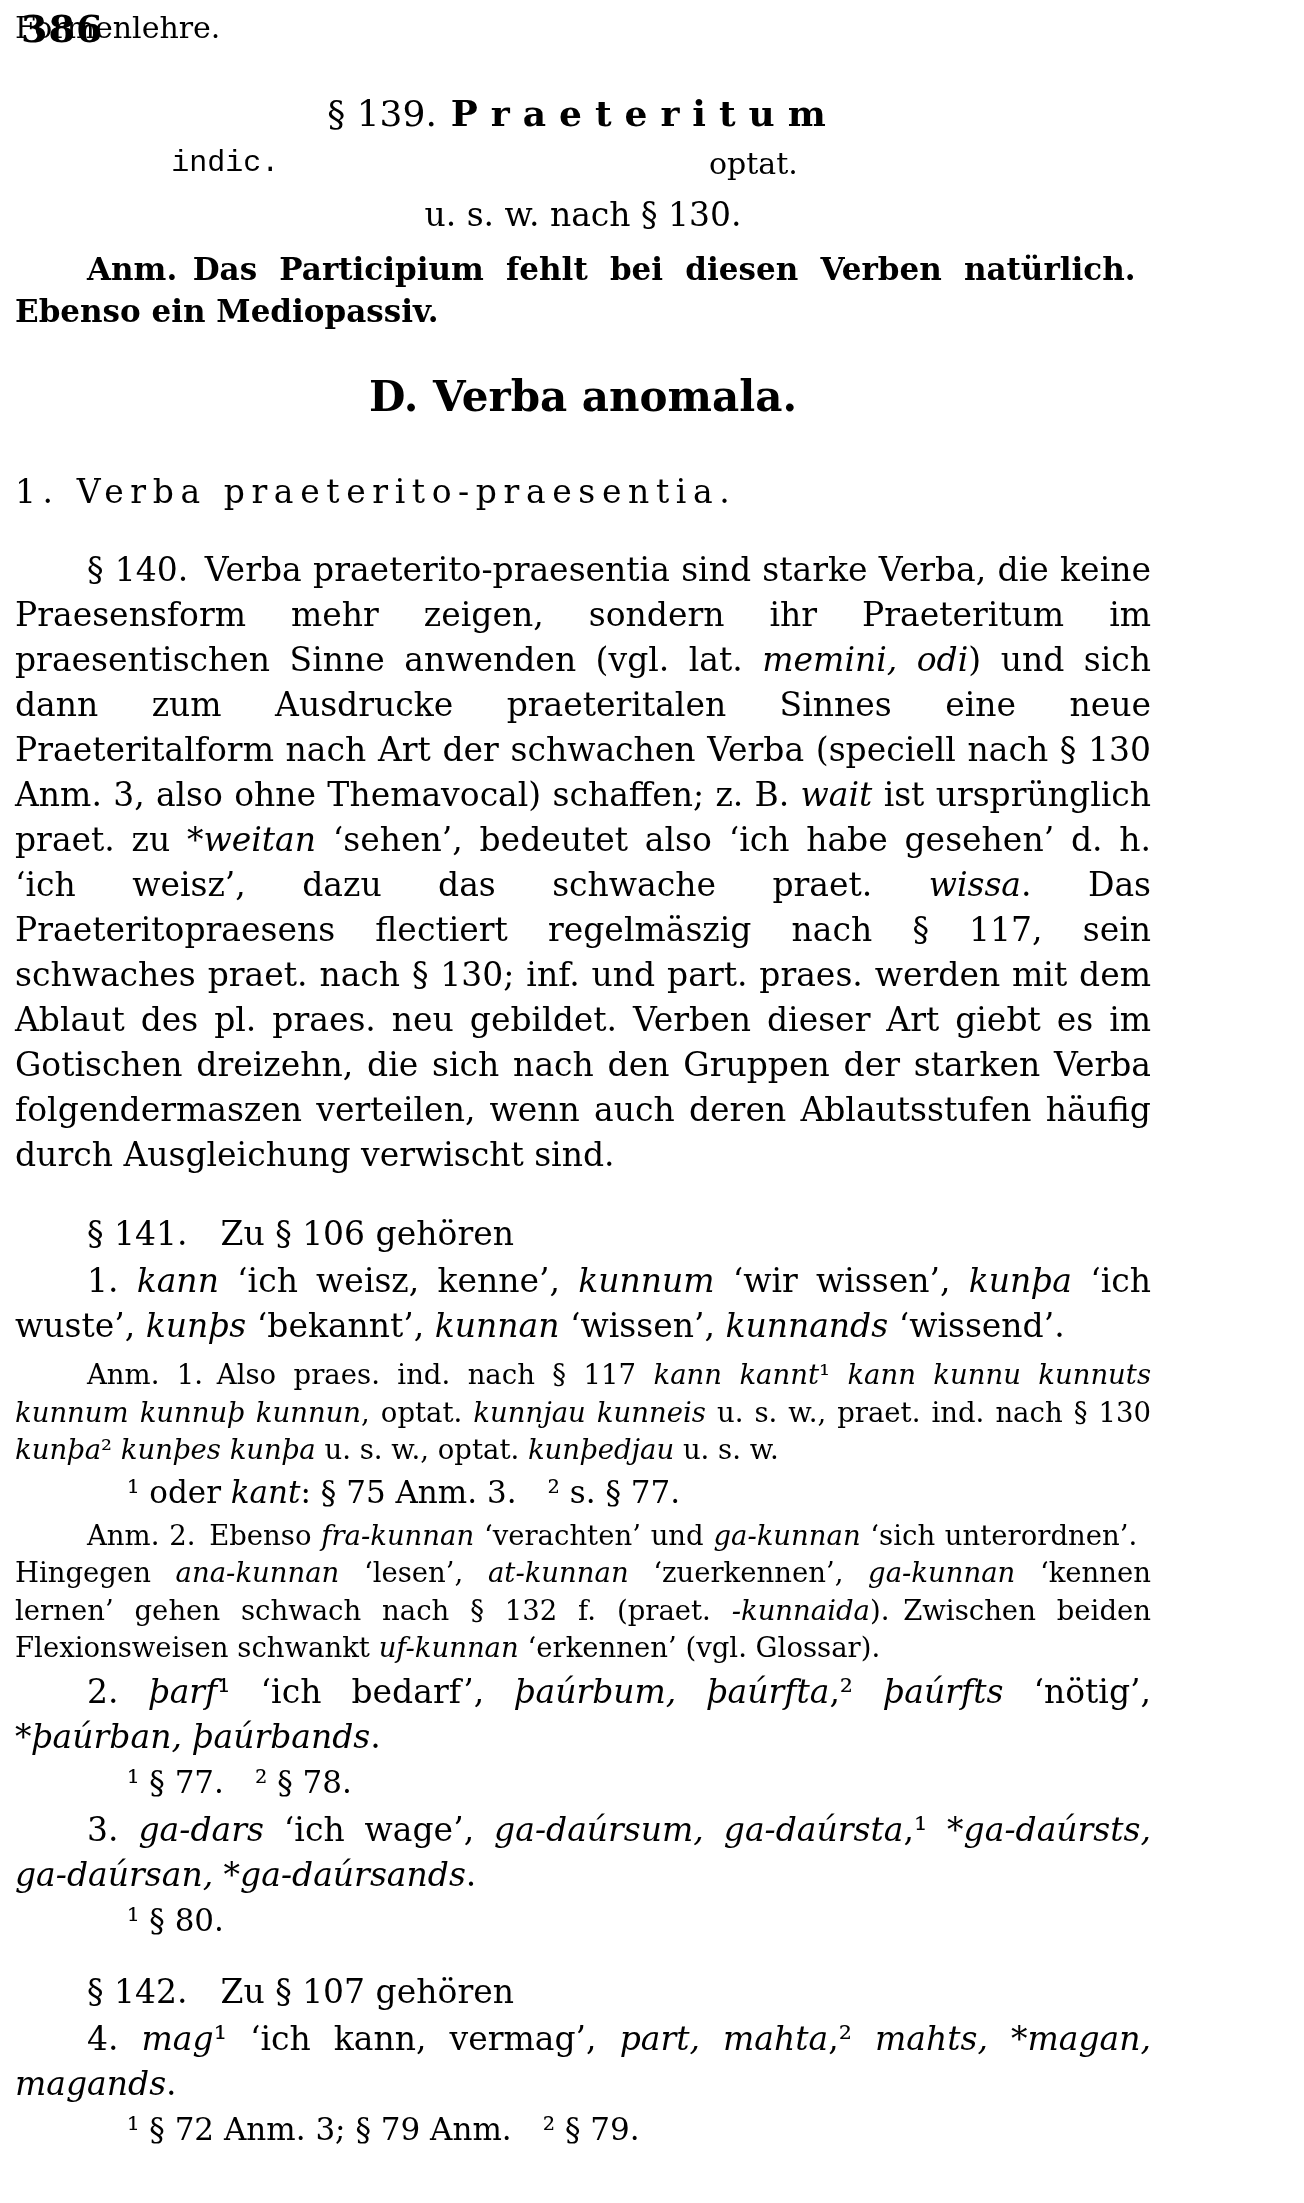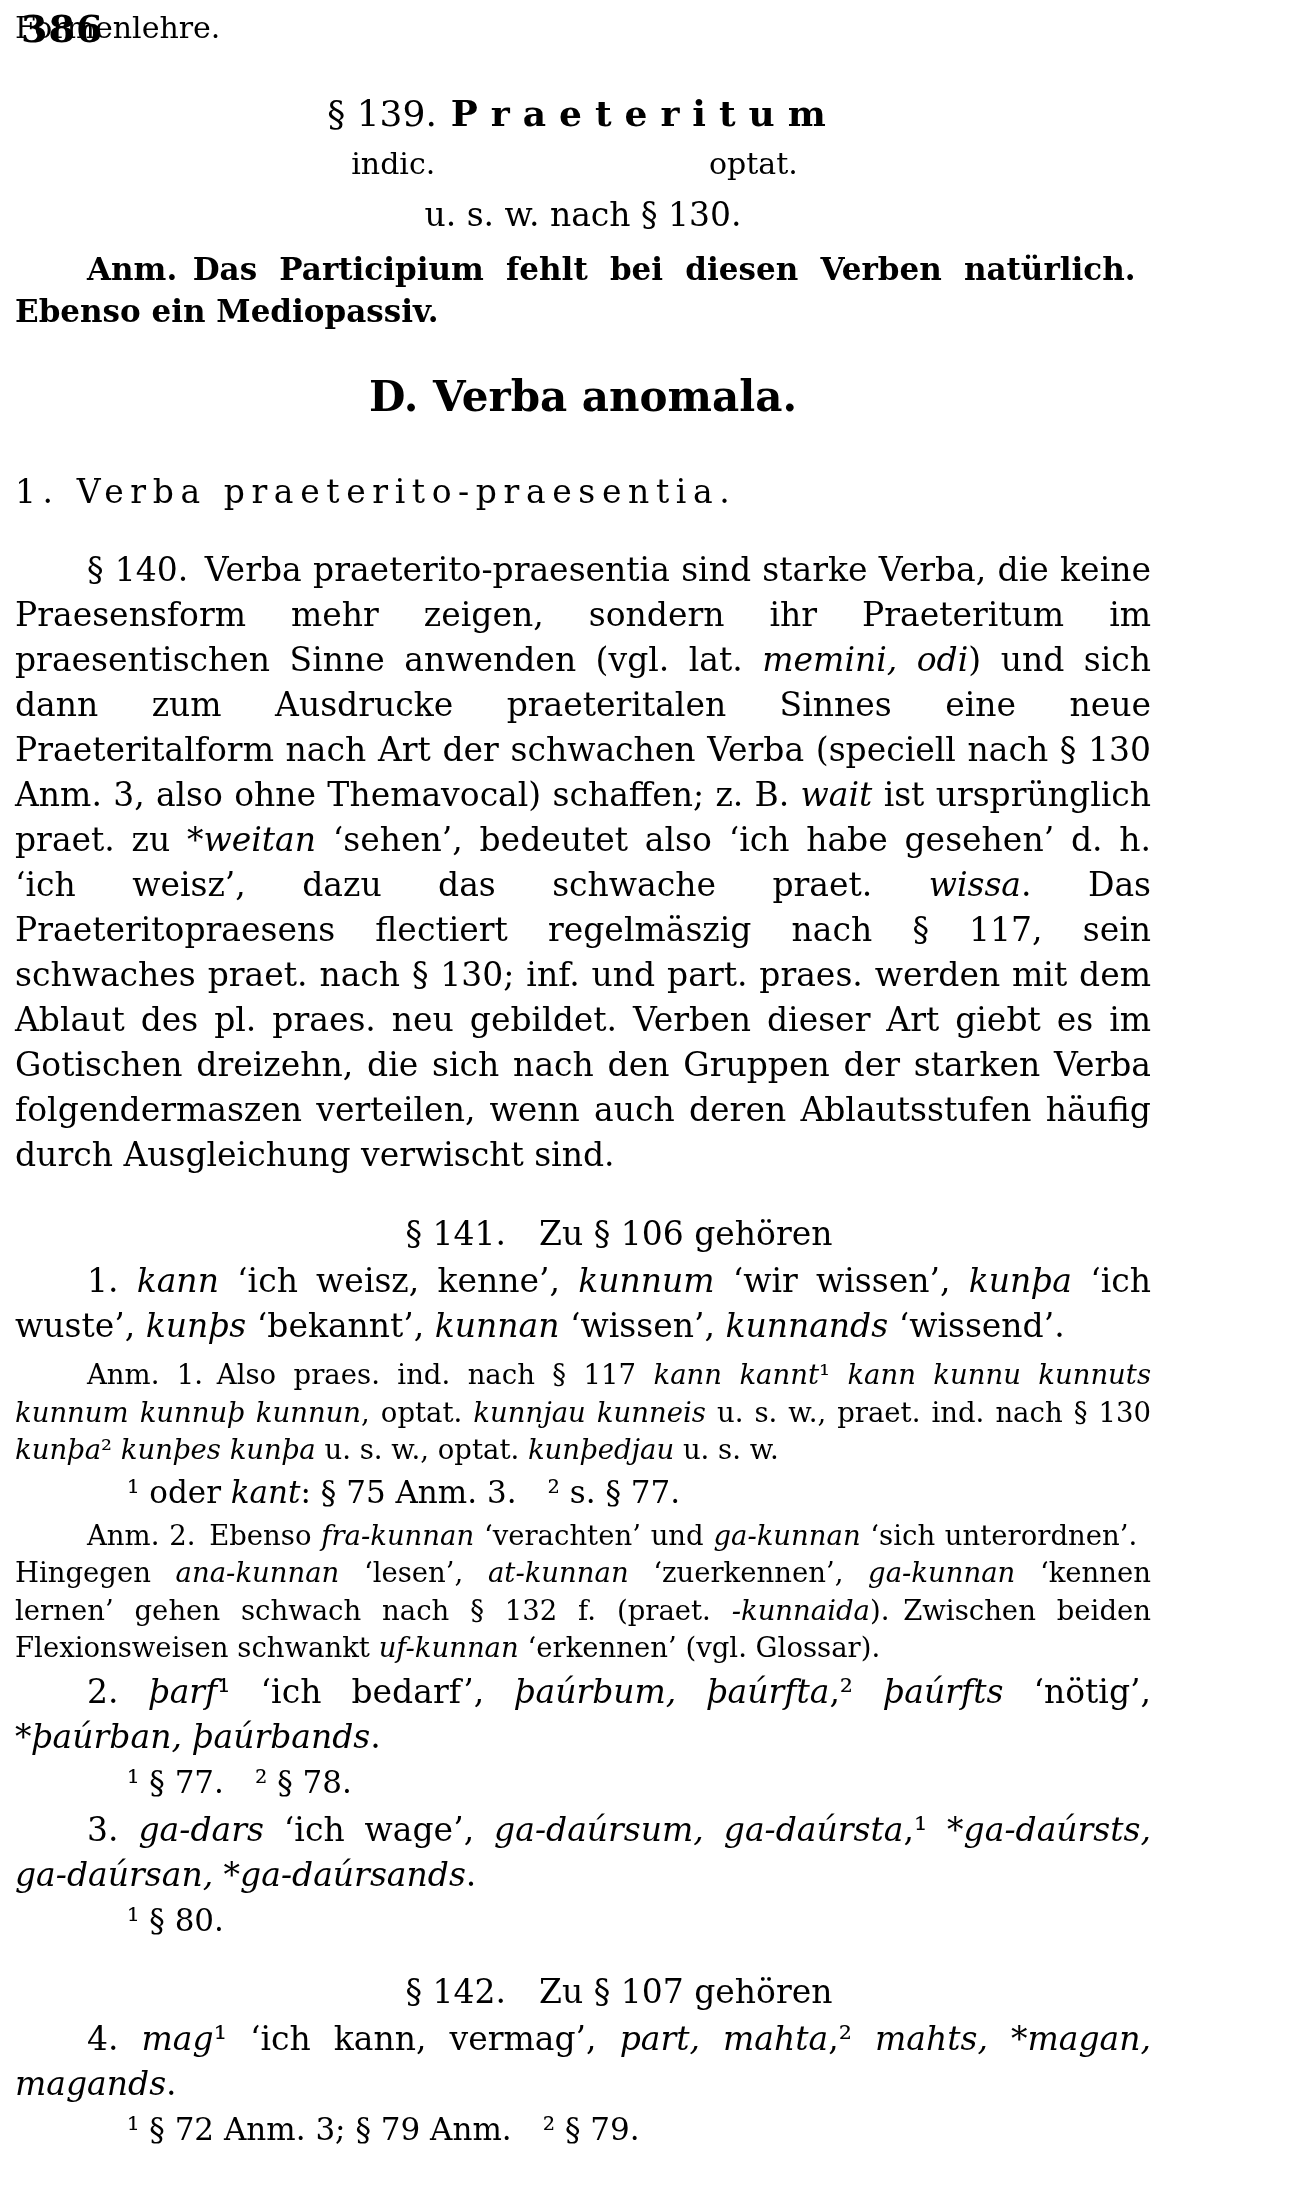--- a/index.html
+++ b/index.html
@@ -15,40 +15,40 @@
 
   .running-head { position: relative; text-align: left; font-size: 30px; height: 46px; }
   .pagenum { position: absolute; left: 6px; top: -4px; font-size: 38px; font-weight: bold; letter-spacing: 1px; }
 
   .h139 { text-align: center; font-size: 36px; margin-top: 36px; }
   .spread { letter-spacing: 0.36em; margin-left: 14px; font-weight: bold; }
 
   .cols { display: flex; }
   .labels { margin-top: 12px; font-size: 30px; }
   .forms { margin-top: 2px; font-size: 35px; font-style: italic; }
-  .col-l { width: 37%; text-align: right; }
+  .col-l { width: 37%; text-align: center; font-family: Liberation Mono, monospace; }
   .col-r { width: 56%; text-align: center; }
 
   .etc-line { text-align: center; font-size: 33px; margin-top: 14px; }
 
   .anm-body {
     font-size: 31px; line-height: 42px; text-align: justify;
     text-indent: 72px; margin: 14px 0 0 0; font-weight: bold;
   }
 
   .d-heading { text-align: center; font-size: 42px; font-weight: bold; margin-top: 40px; }
   .sub-heading { text-align: left; font-size: 33px; letter-spacing: 0.2em; margin-top: 51px; }
 
   .body-para {
     font-size: 33px; line-height: 45px; text-align: justify;
     text-indent: 72px; margin: 0;
   }
   .para-140 { margin-top: 36px; }
 
-  .s-head { margin-top: 34px; text-align: center; }
+  .s-head { margin-top: 34px; text-align: left; }
   .item { margin-top: 2px; }
 
   .anm-small {
     font-size: 27.5px; line-height: 37.5px; text-align: justify;
     text-indent: 72px; margin: 8px 0 0 0;
   }
   .footnote { font-size: 31px; line-height: 30px; margin: 8px 0 10px 112px; }
 
   .it { font-style: italic; }
 </style>

